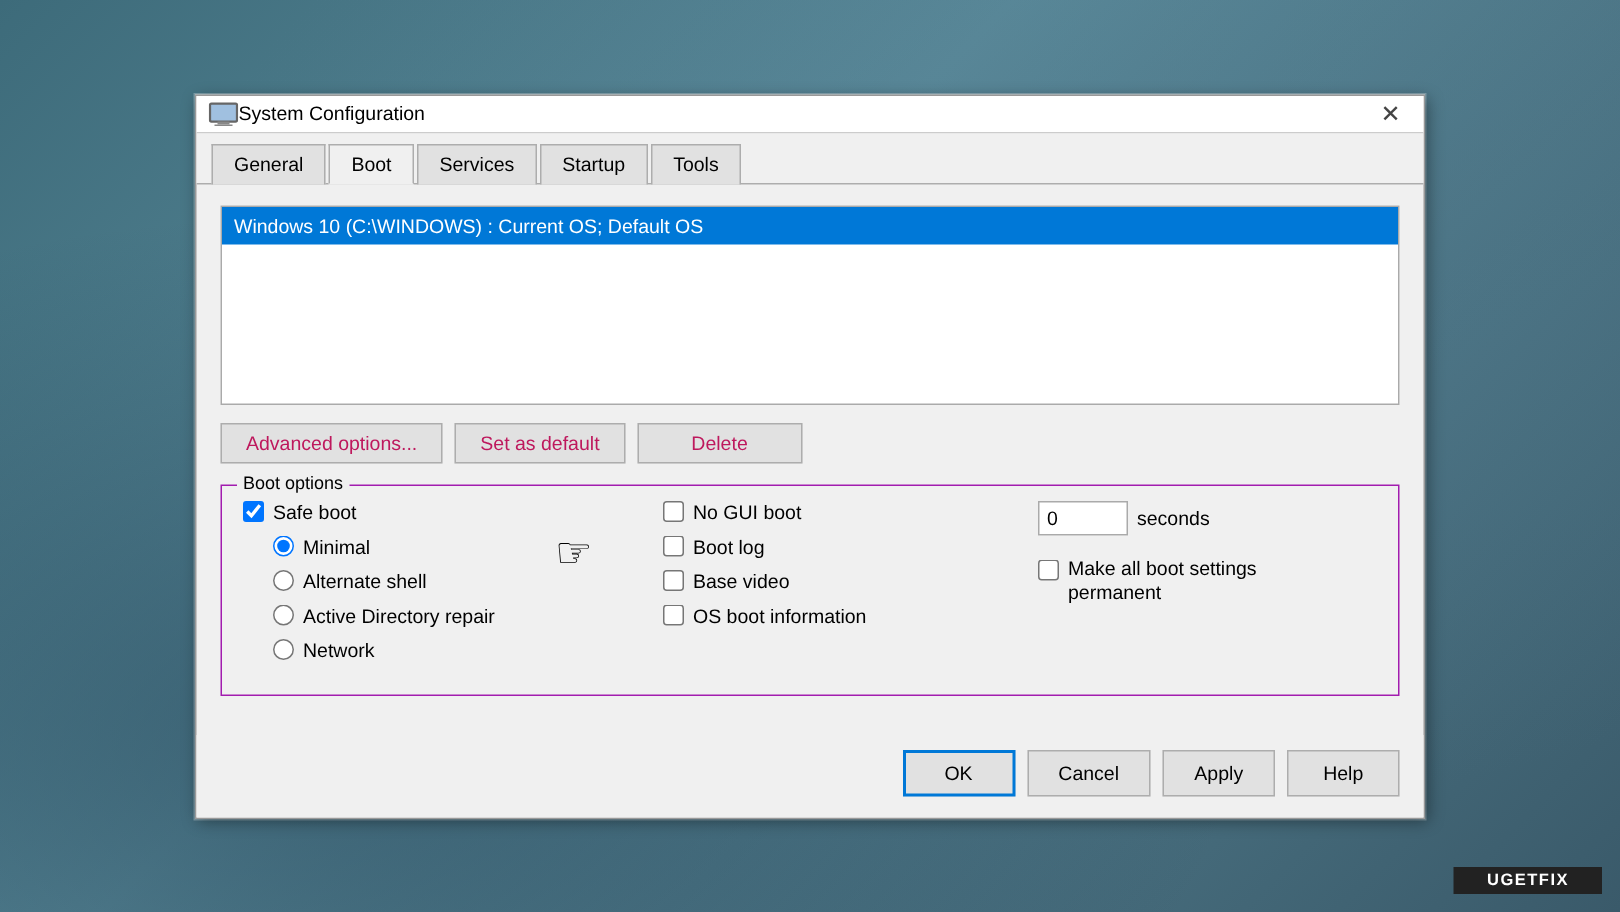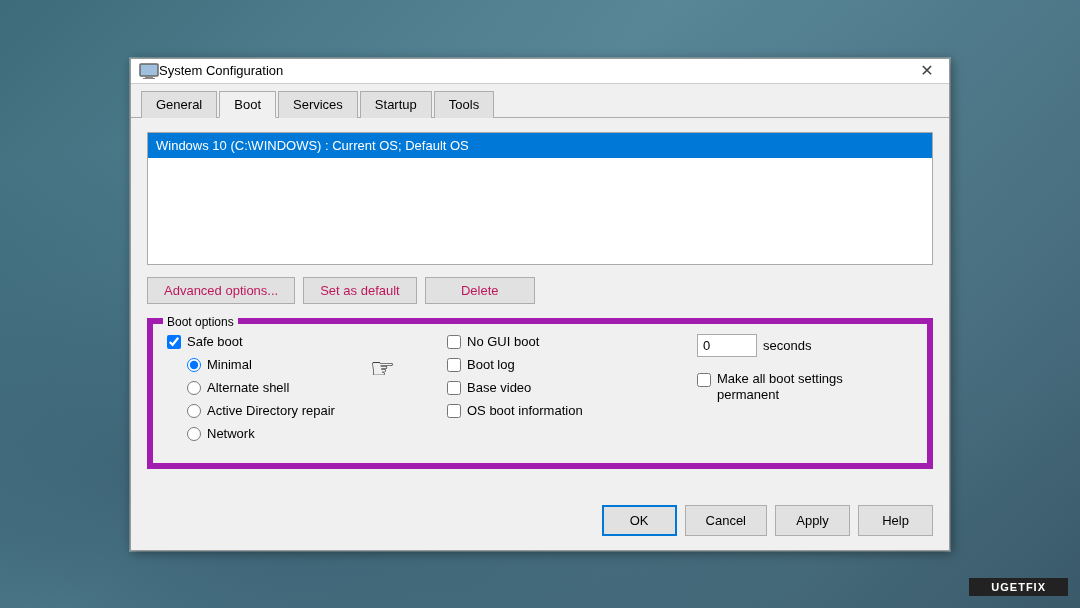--- a/index.html
+++ b/index.html
@@ -135,21 +135,21 @@
       text-align: center;
     }
 
     .btn:disabled, .btn.disabled {
       color: #aaa;
       background: #e1e1e1;
     }
 
     
     .boot-options {
-      border: 6px solid #a21caf;
+      border: 1px solid #a21caf;
       padding: 10px 14px 14px 14px;
       margin-bottom: 12px;
       position: relative;
     }
 
     .boot-options-legend {
       position: absolute;
       top: -9px;
       left: 10px;
       background: #f0f0f0;
@@ -171,21 +171,21 @@
       flex: 0 0 220px;
     }
 
     .boot-col-timeout {
       flex: 1;
       padding-left: 30px;
     }
 
     .checkbox-row {
       display: flex;
-      align-items: flex-end;
+      align-items: flex-start;
       margin-bottom: 8px;
     }
 
     .checkbox-row input[type="checkbox"],
     .checkbox-row input[type="radio"] {
       margin-right: 6px;
       width: 14px;
       height: 14px;
     }
 

